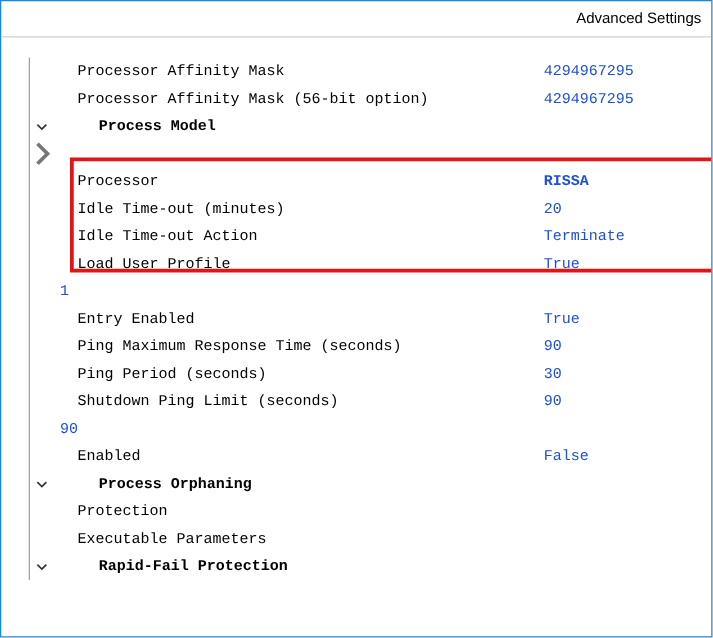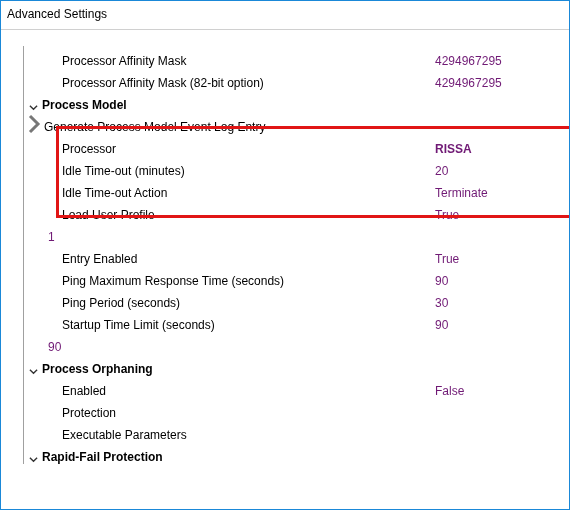--- a/index.html
+++ b/index.html
@@ -13,36 +13,38 @@
       background: #fff;
       width: 570px;
       height: 510px;
       overflow: hidden;
       border: 1px solid #1a88d8;
     }
     .window-header {
       padding: 6px 8px 8px 6px;
       font-size: 12px;
       color: #000;
+      text-align: right;
     }
     .hr {
       border-bottom: 1px solid #d0d0d0;
     }
     .grid-wrap {
       padding: 16px 0 0 22px;
     }
     .grid {
       border-left: 1px solid #a0a0a0;
       position: relative;
     }
     .row {
       display: flex;
-      align-items: flex-end;
+      align-items: center;
       height: 22px;
       position: relative;
+      font-family: Liberation Mono, monospace;
     }
     .expander {
       width: 18px;
       display: flex;
       align-items: center;
       justify-content: center;
       color: #5b5b5b;
       font-size: 10px;
       user-select: none;
     }
@@ -54,25 +56,26 @@
       flex: 1;
       padding-left: 0;
       color: #000;
     }
     .label.indent1 {
       padding-left: 20px;
     }
     .category .label {
       font-weight: 700;
       padding-left: 0;
+      margin-left: 37px;
     }
     .value {
       width: 140px;
       padding-left: 6px;
-      color: #701a75;
+      color: #1d4ed8;
     }
     .value.bold {
       font-weight: 700;
     }
     .sub-expander {
       width: 20px;
       display: flex;
       align-items: center;
       justify-content: center;
     }
@@ -96,41 +99,40 @@
   <div class="grid">
 
     <div class="row">
       <div class="expander"></div>
       <div class="label indent1">Processor Affinity Mask</div>
       <div class="value">4294967295</div>
     </div>
 
     <div class="row">
       <div class="expander"></div>
-      <div class="label indent1">Processor Affinity Mask (82-bit option)</div>
+      <div class="label indent1">Processor Affinity Mask (56-bit option)</div>
       <div class="value">4294967295</div>
     </div>
 
     <div class="row category">
       <div class="expander">
         <svg viewBox="0 0 10 10">
             <path d="M1 3 L5 7 L9 3" fill="none" stroke="#333" stroke-width="1.5"></path>
           </svg>
       </div>
       <div class="label">Process Model</div>
       <div class="value"></div>
     </div>
 
     <div class="row">
       <div class="sub-expander">
         <svg viewBox="0 0 10 10">
             <path d="M3 1 L7 5 L3 9" fill="none" stroke="#777" stroke-width="1.5"></path>
           </svg>
       </div>
-      <div class="label">Generate Process Model Event Log Entry</div>
       <div class="value"></div>
     </div>
 
     <div class="row">
       <div class="expander"></div>
       <div class="label indent1">Processor</div>
       <div class="value bold">RISSA</div>
     </div>
 
     <div class="row">
@@ -169,43 +171,43 @@
     </div>
 
     <div class="row">
       <div class="expander"></div>
       <div class="label indent1">Ping Period (seconds)</div>
       <div class="value">30</div>
     </div>
 
     <div class="row">
       <div class="expander"></div>
-      <div class="label indent1">Startup Time Limit (seconds)</div>
+      <div class="label indent1">Shutdown Ping Limit (seconds)</div>
       <div class="value">90</div>
     </div>
 
     <div class="row">
       <div class="expander"></div>
       <div class="value">90</div>
+    </div>
+
+    <div class="row">
+      <div class="expander"></div>
+      <div class="label indent1">Enabled</div>
+      <div class="value">False</div>
     </div>
 
     <div class="row category">
       <div class="expander">
         <svg viewBox="0 0 10 10">
             <path d="M1 3 L5 7 L9 3" fill="none" stroke="#333" stroke-width="1.5"></path>
           </svg>
       </div>
       <div class="label">Process Orphaning</div>
       <div class="value"></div>
-    </div>
-
-    <div class="row">
-      <div class="expander"></div>
-      <div class="label indent1">Enabled</div>
-      <div class="value">False</div>
     </div>
 
     <div class="row">
       <div class="expander"></div>
       <div class="label indent1">Protection</div>
       <div class="value"></div>
     </div>
 
     <div class="row">
       <div class="expander"></div>

